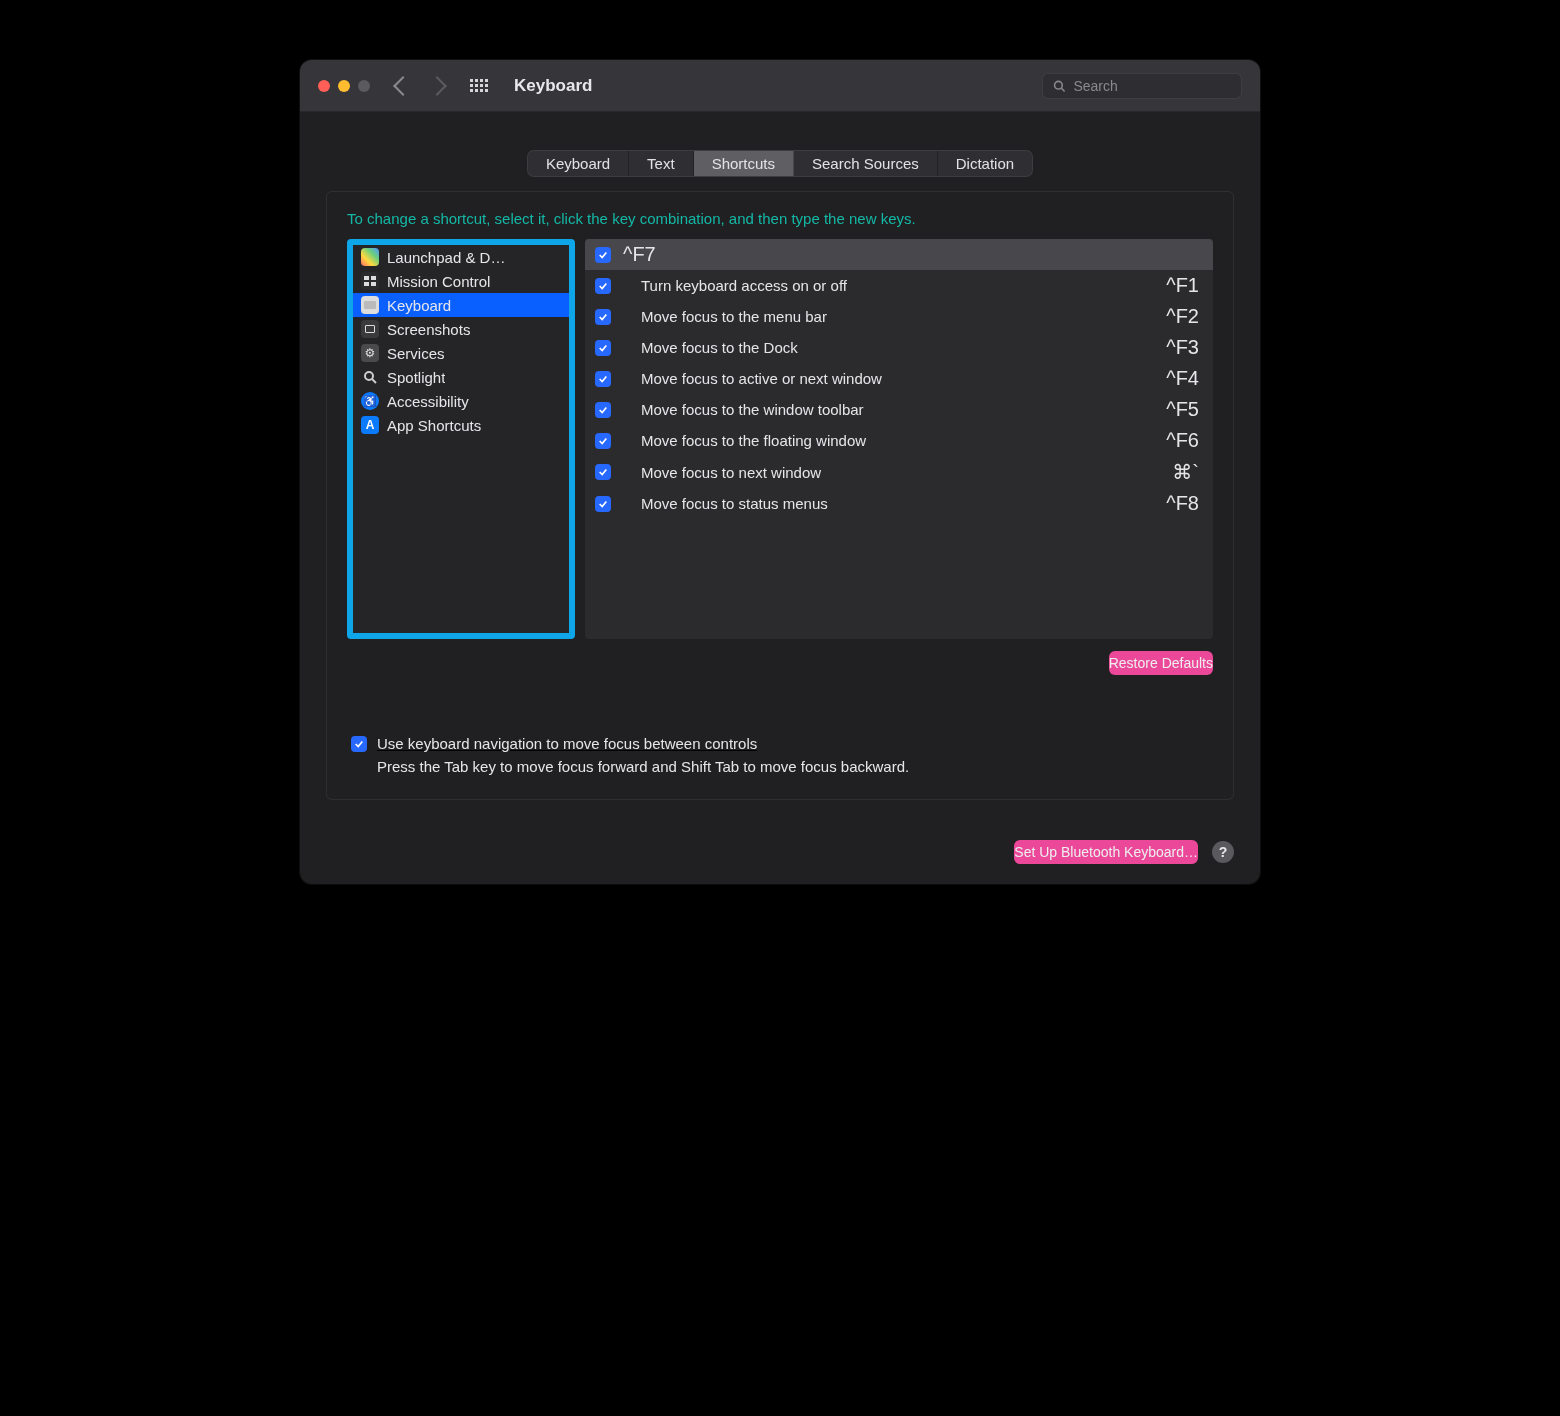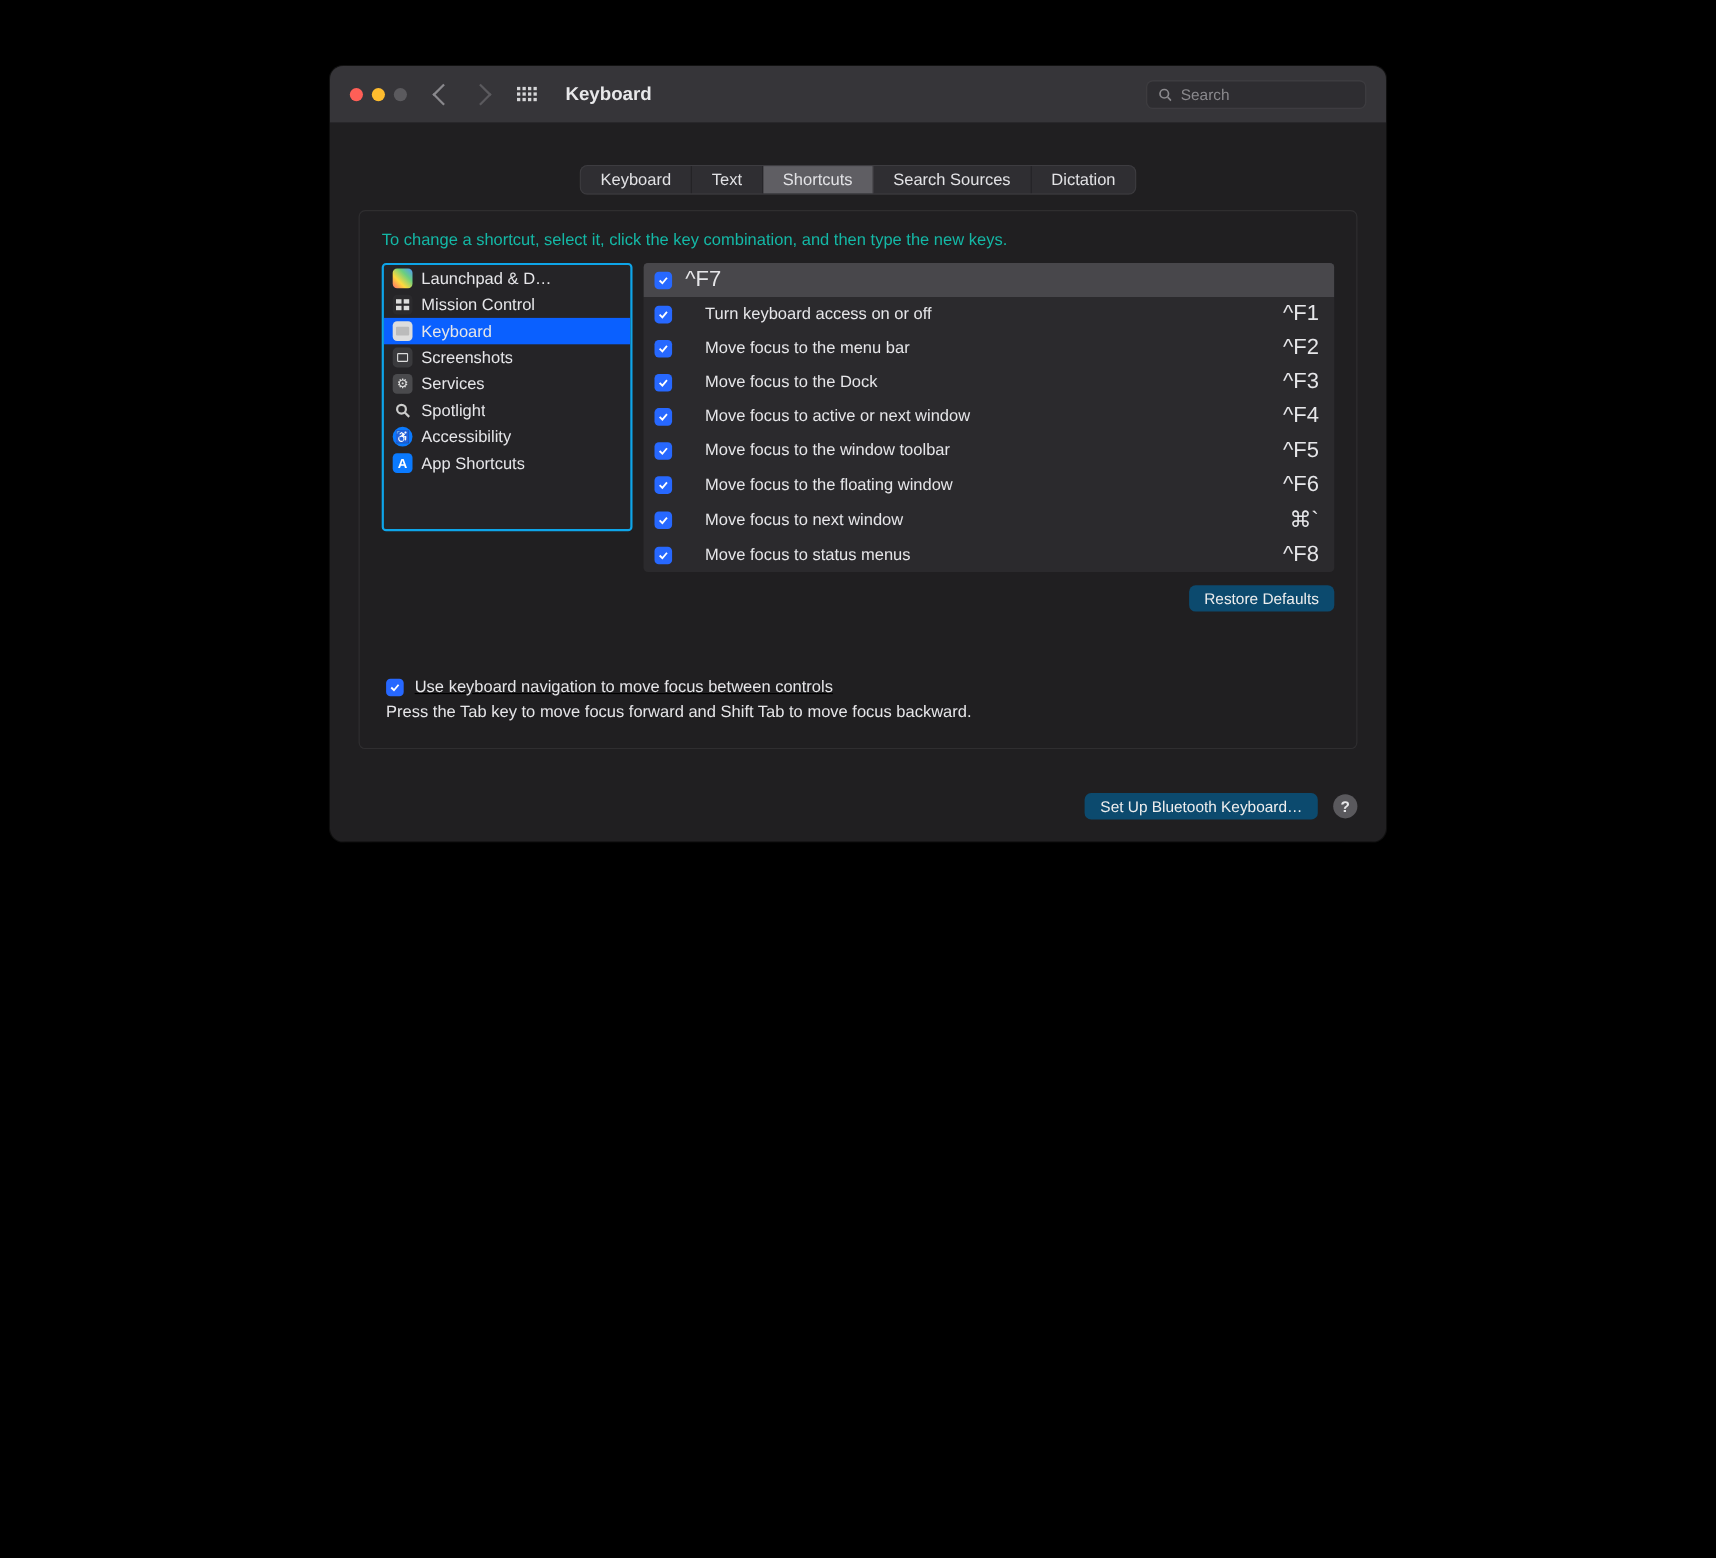--- a/index.html
+++ b/index.html
@@ -86,23 +86,23 @@
     border: 1px solid rgba(255,255,255,0.07);
     border-radius: 6px;
     padding: 18px 20px 24px;
     background: #201f21;
   }
   .instruction { color: #14b8a6; font-size: 15px; margin-bottom: 12px; }
 
   .split { display: flex; gap: 10px; }
   .cat-list {
     width: 228px;
-    height: 244px;
+    height: 400px;
     background: #252427;
-    border: 2px solid #0ea5e9;
+    border: 6px solid #0ea5e9;
     border-radius: 4px;
     overflow: hidden;
   }
   .cat-row {
     display: flex; align-items: center; gap: 8px;
     padding: 3px 8px;
     color: #e6e6e9;
     font-size: 15px;
     cursor: pointer;
     white-space: nowrap;
@@ -135,33 +135,33 @@
     background: #2768ff;
     display: flex; align-items: center; justify-content: center;
     flex-shrink: 0;
   }
   .chk svg { width: 10px; height: 10px; }
   .short-label { flex: 1; padding-left: 18px; }
   .short-key { color: #e6e6e9; font-size: 20px; }
 
   .restore-row { display: flex; justify-content: flex-end; margin-top: 12px; }
   .btn {
-    background: #0c4a6e;
+    background: #ec4899;
     color: #eee;
     border: none;
     border-radius: 6px;
-    padding: 4px 14px;
+    padding: 4px 0;
     font-size: 14px;
     cursor: pointer;
   }
 
   .kb-nav { margin-top: 60px; padding-left: 4px; }
   .kb-nav-row { display: flex; align-items: center; gap: 10px; text-decoration: underline; }
   .kb-nav-label { color: #e6e6e9; font-size: 15px; }
-  .kb-nav-sub { color: #e6e6e9; font-size: 15px; margin-top: 6px; }
+  .kb-nav-sub { color: #e6e6e9; font-size: 15px; margin-left: 26px; margin-top: 6px; }
 
   .footer { display: flex; justify-content: flex-end; align-items: center; gap: 14px; padding: 16px 26px 20px; }
   .help {
     width: 22px; height: 22px; border-radius: 50%;
     background: #5a595d; color: #e8e8ea;
     display: flex; align-items: center; justify-content: center;
     font-size: 14px; font-weight: 600; cursor: pointer;
   }
 </style>
 </head>

